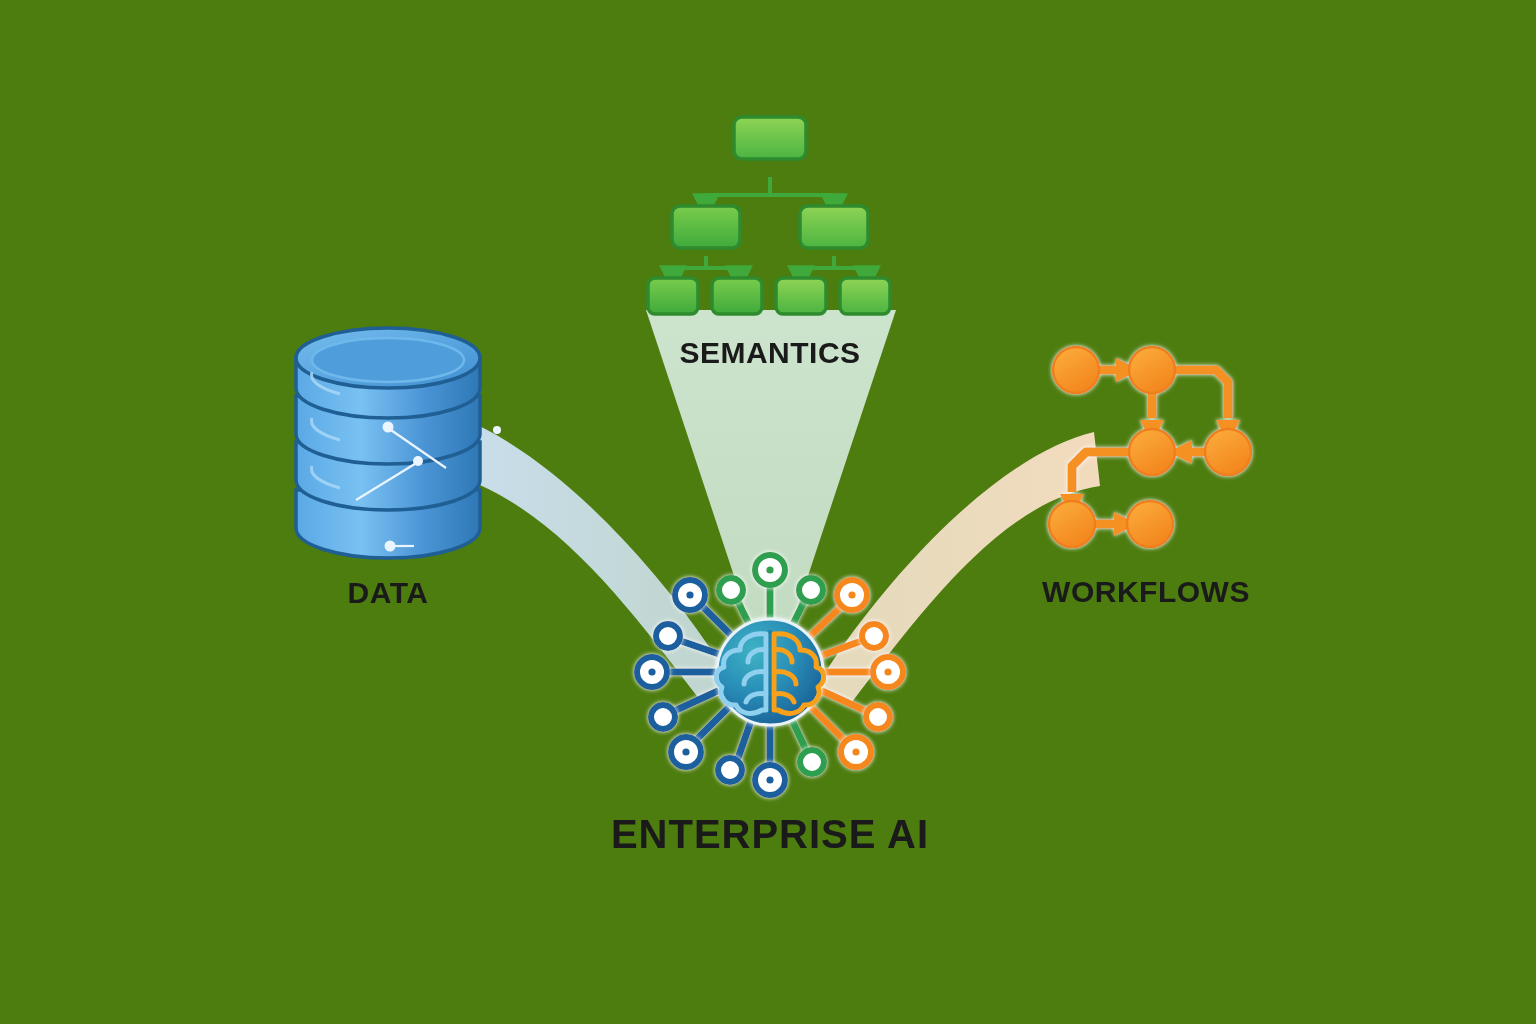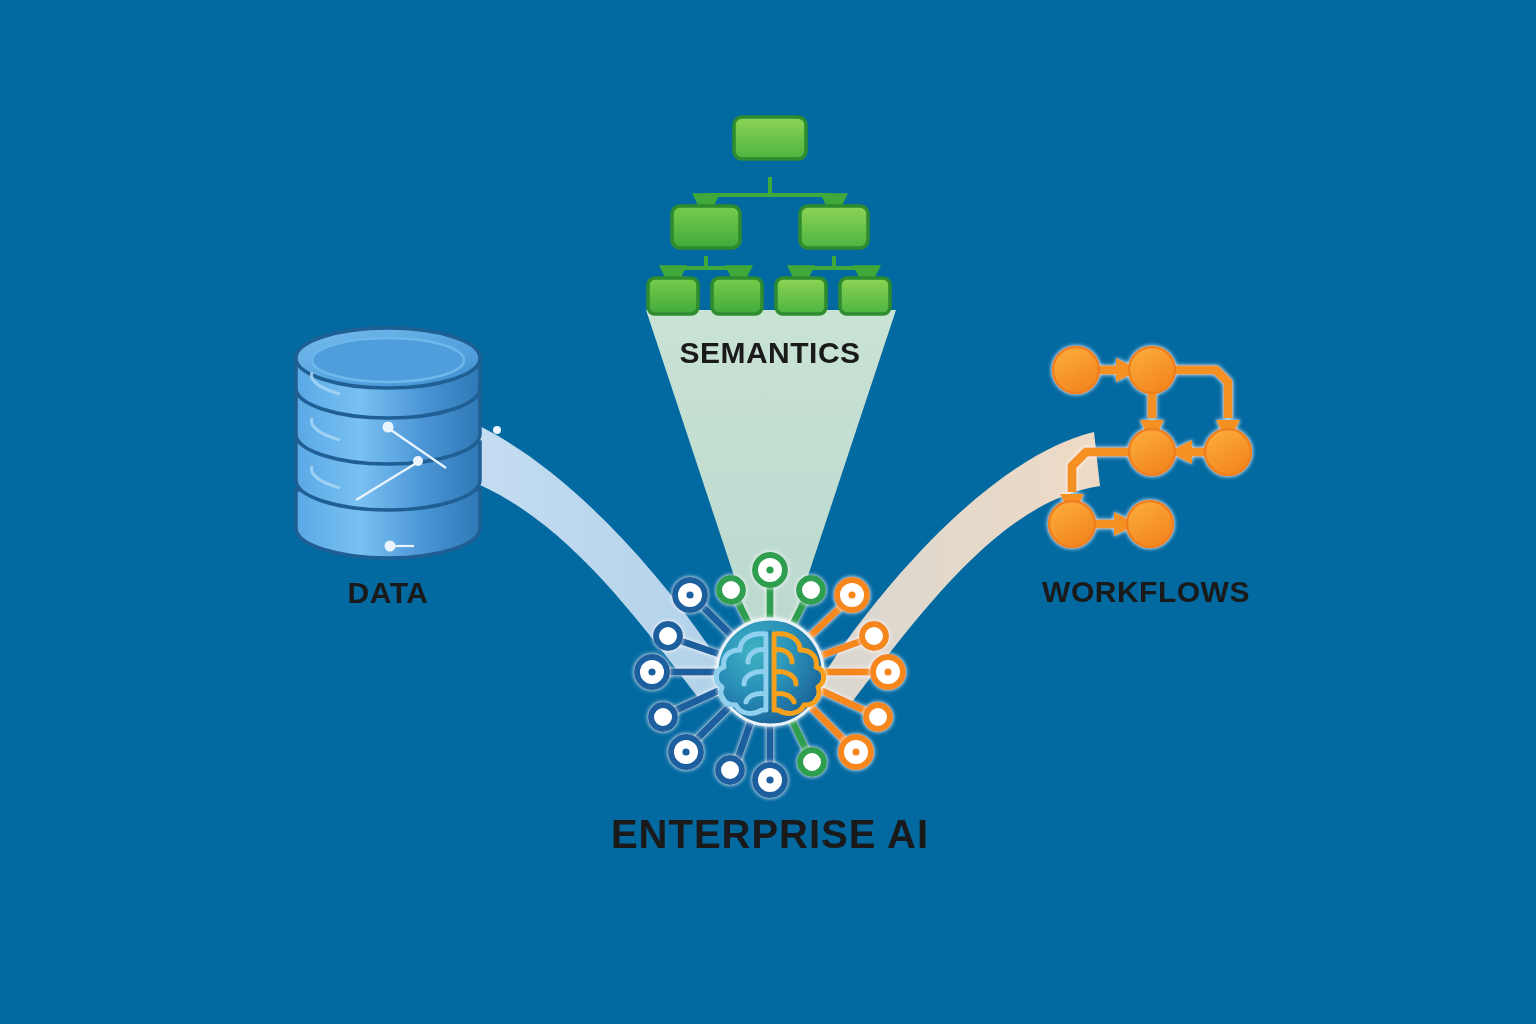--- a/index.html
+++ b/index.html
@@ -10,21 +10,21 @@
   body {
     width: 1536px;
     height: 1024px;
     overflow: hidden;
     font-family: "Liberation Sans", sans-serif;
   }
   #stage {
     position: relative;
     width: 1536px;
     height: 1024px;
-    background: #0369a1;
+    background: #4d7c0f;
   }
   #diagram-svg {
     position: absolute;
     left: 0;
     top: 0;
     width: 1536px;
     height: 1024px;
   }
   .node-label {
     font-family: "Liberation Sans", sans-serif;

